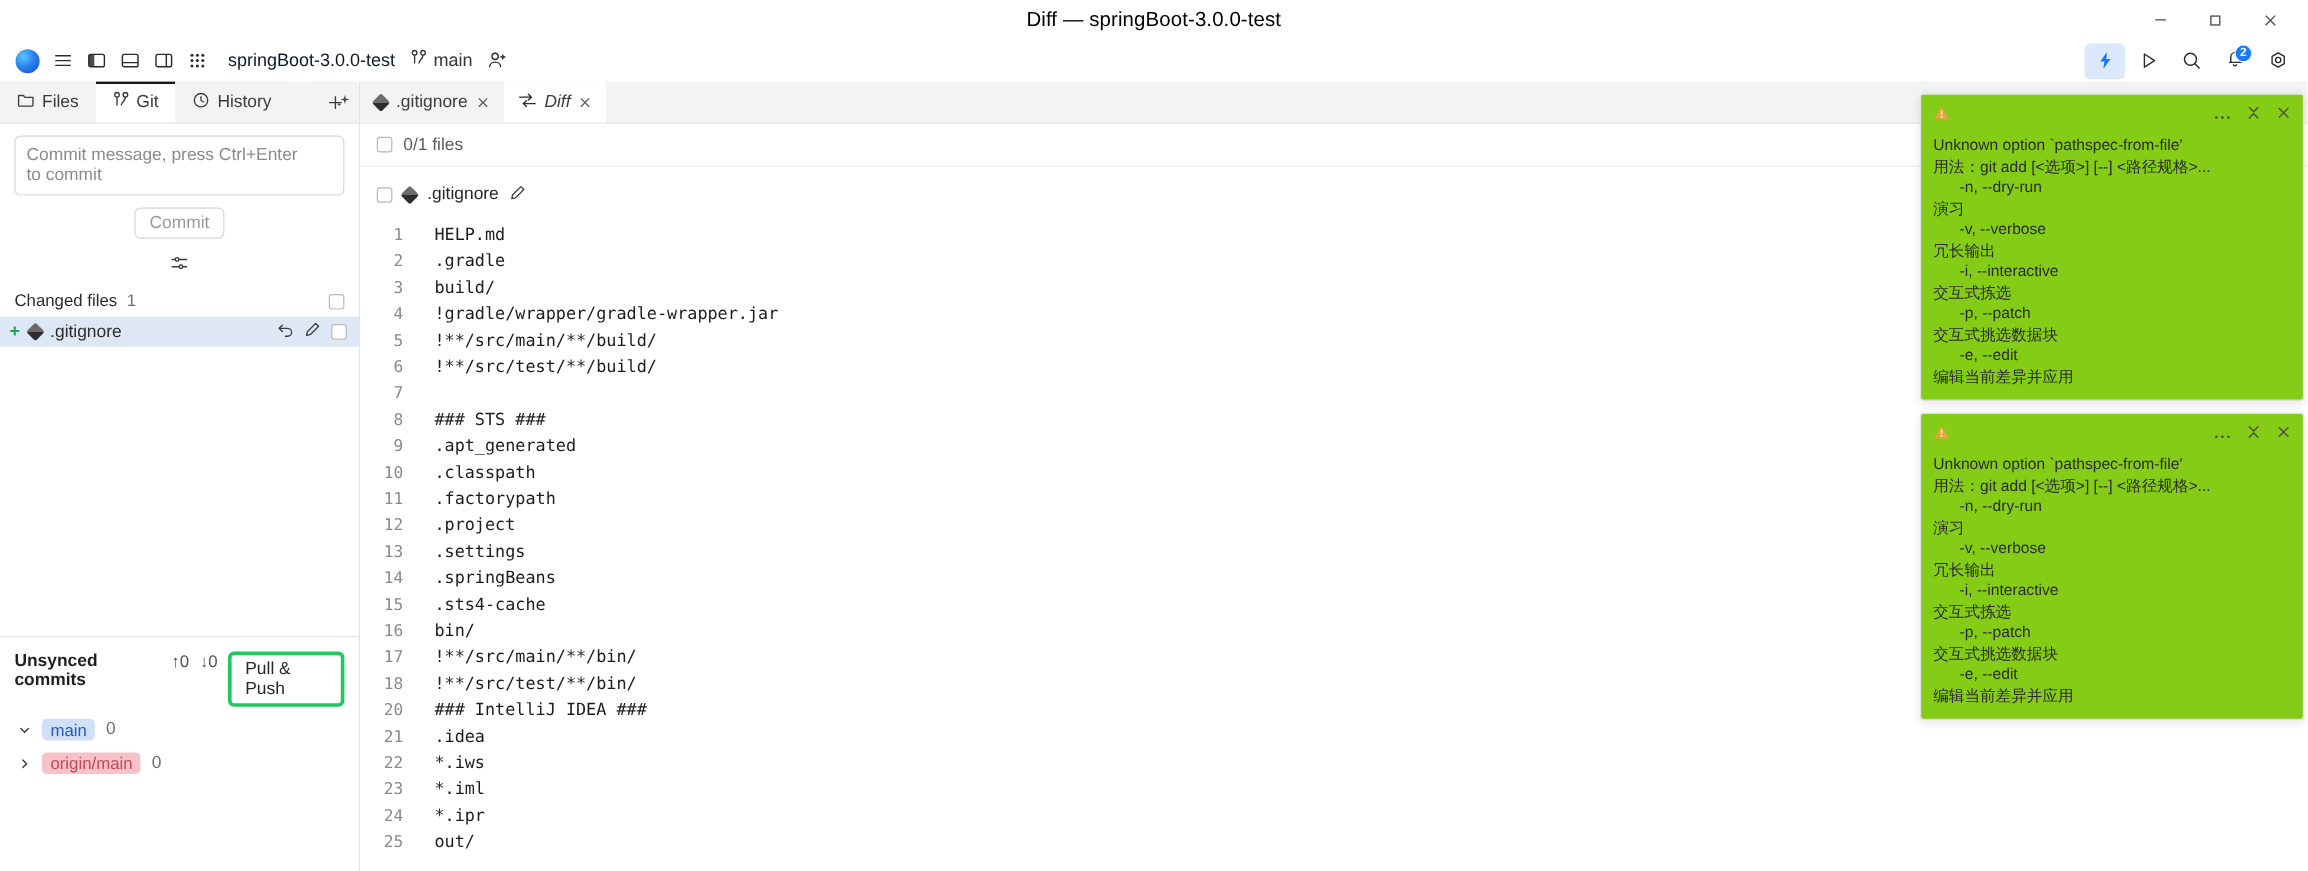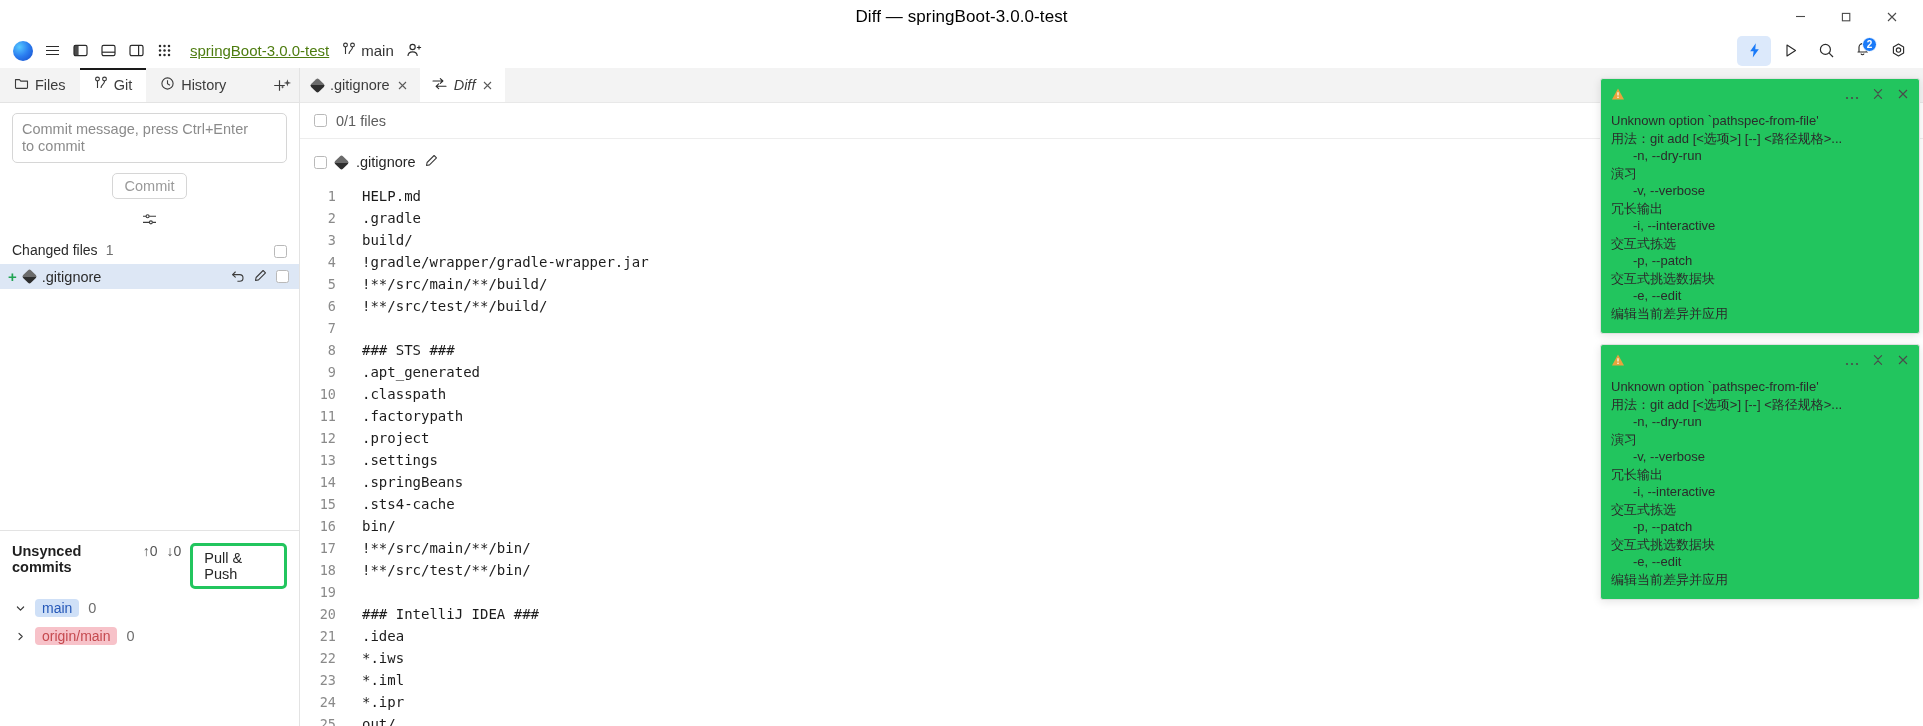--- a/index.html
+++ b/index.html
@@ -34,22 +34,22 @@
     background:#ffffff; display:flex; align-items:center;
   }
   .tb-item {
     height:28px; min-width:28px; padding:0 5px;
     display:flex; align-items:center; justify-content:center;
     border-radius:5px; color:#2b2b2b;
   }
   .tb-item.first { margin-left:8px; }
   .tb-gap { width:6px; }
   .tb-label {
-    font-size:15px; color:#4d7c0f; padding:0 6px; height:26px;
-    display:flex; align-items:center; border-radius:5px;text-decoration:underline;
+    font-size:15px; color:#0f172a; padding:0 6px; height:26px;
+    display:flex; align-items:center; border-radius:5px;
   }
   .tb-branch { display:flex; align-items:center; gap:5px; padding:0 7px; height:26px; border-radius:5px; }
   .tb-branch span { font-size:15px; color:#343434; }
   .tb-right { position:absolute; right:8px; top:0; height:35px; display:flex; align-items:center; gap:2px; }
   .tb-right .tb-item { width:34px; height:30px; }
   .tb-item.active { background:#dce9fb; }
   .bell-wrap { position:relative; width:34px; height:30px; display:flex; align-items:center; justify-content:center; }
   .badge {
     position:absolute; top:1px; right:2px;
     min-width:15px; height:15px; border-radius:8px;
@@ -159,21 +159,21 @@
     font-size:14px; color:#1c1c1c;
     padding-top:8px;
   }
   .code-line { display:flex; height:22px; align-items:center; }
   .ln { width:62px; text-align:right; padding-right:26px; color:#8a8a8a; font-size:13.5px; }
   .ltxt { white-space:pre; }
 
   
   .notif-stack { position:absolute; right:3px; top:78px; width:320px; }
   .notif {
-    background:#22c55e; border:1px solid #e0e0e0; border-radius:3px;
+    background:#84cc16; border:1px solid #e0e0e0; border-radius:3px;
     box-shadow:0 2px 9px rgba(0,0,0,.10);
     margin-bottom:10px; padding:8px 10px 11px 10px;
   }
   .notif-hdr { display:flex; align-items:center; gap:8px; }
   .notif-title { font-size:14.5px; font-weight:700; color:#1c1c1c; }
   .notif-actions { margin-left:auto; display:flex; align-items:center; gap:13px; color:#4a4a4a; font-size:14px; }
   .notif-body { margin-top:9px; font-size:13px; color:#2b2b2b; line-height:17.5px; }
   .notif-body .ln1 { white-space:nowrap; }
   .opt-row { display:flex;flex-direction:column; }
   .opt-flag { padding-left:22px; width:118px; white-space:nowrap; }
@@ -523,24 +523,20 @@
           <div class="ln">16</div>
           <div class="ltxt">bin/</div>
         </div>
         <div class="code-line">
           <div class="ln">17</div>
           <div class="ltxt">!**/src/main/**/bin/</div>
         </div>
         <div class="code-line">
           <div class="ln">18</div>
           <div class="ltxt">!**/src/test/**/bin/</div>
-        </div>
-        <div class="code-line">
-          <div class="ln">19</div>
-          <div class="ltxt"></div>
         </div>
         <div class="code-line">
           <div class="ln">20</div>
           <div class="ltxt">### IntelliJ IDEA ###</div>
         </div>
         <div class="code-line">
           <div class="ln">21</div>
           <div class="ltxt">.idea</div>
         </div>
         <div class="code-line">

